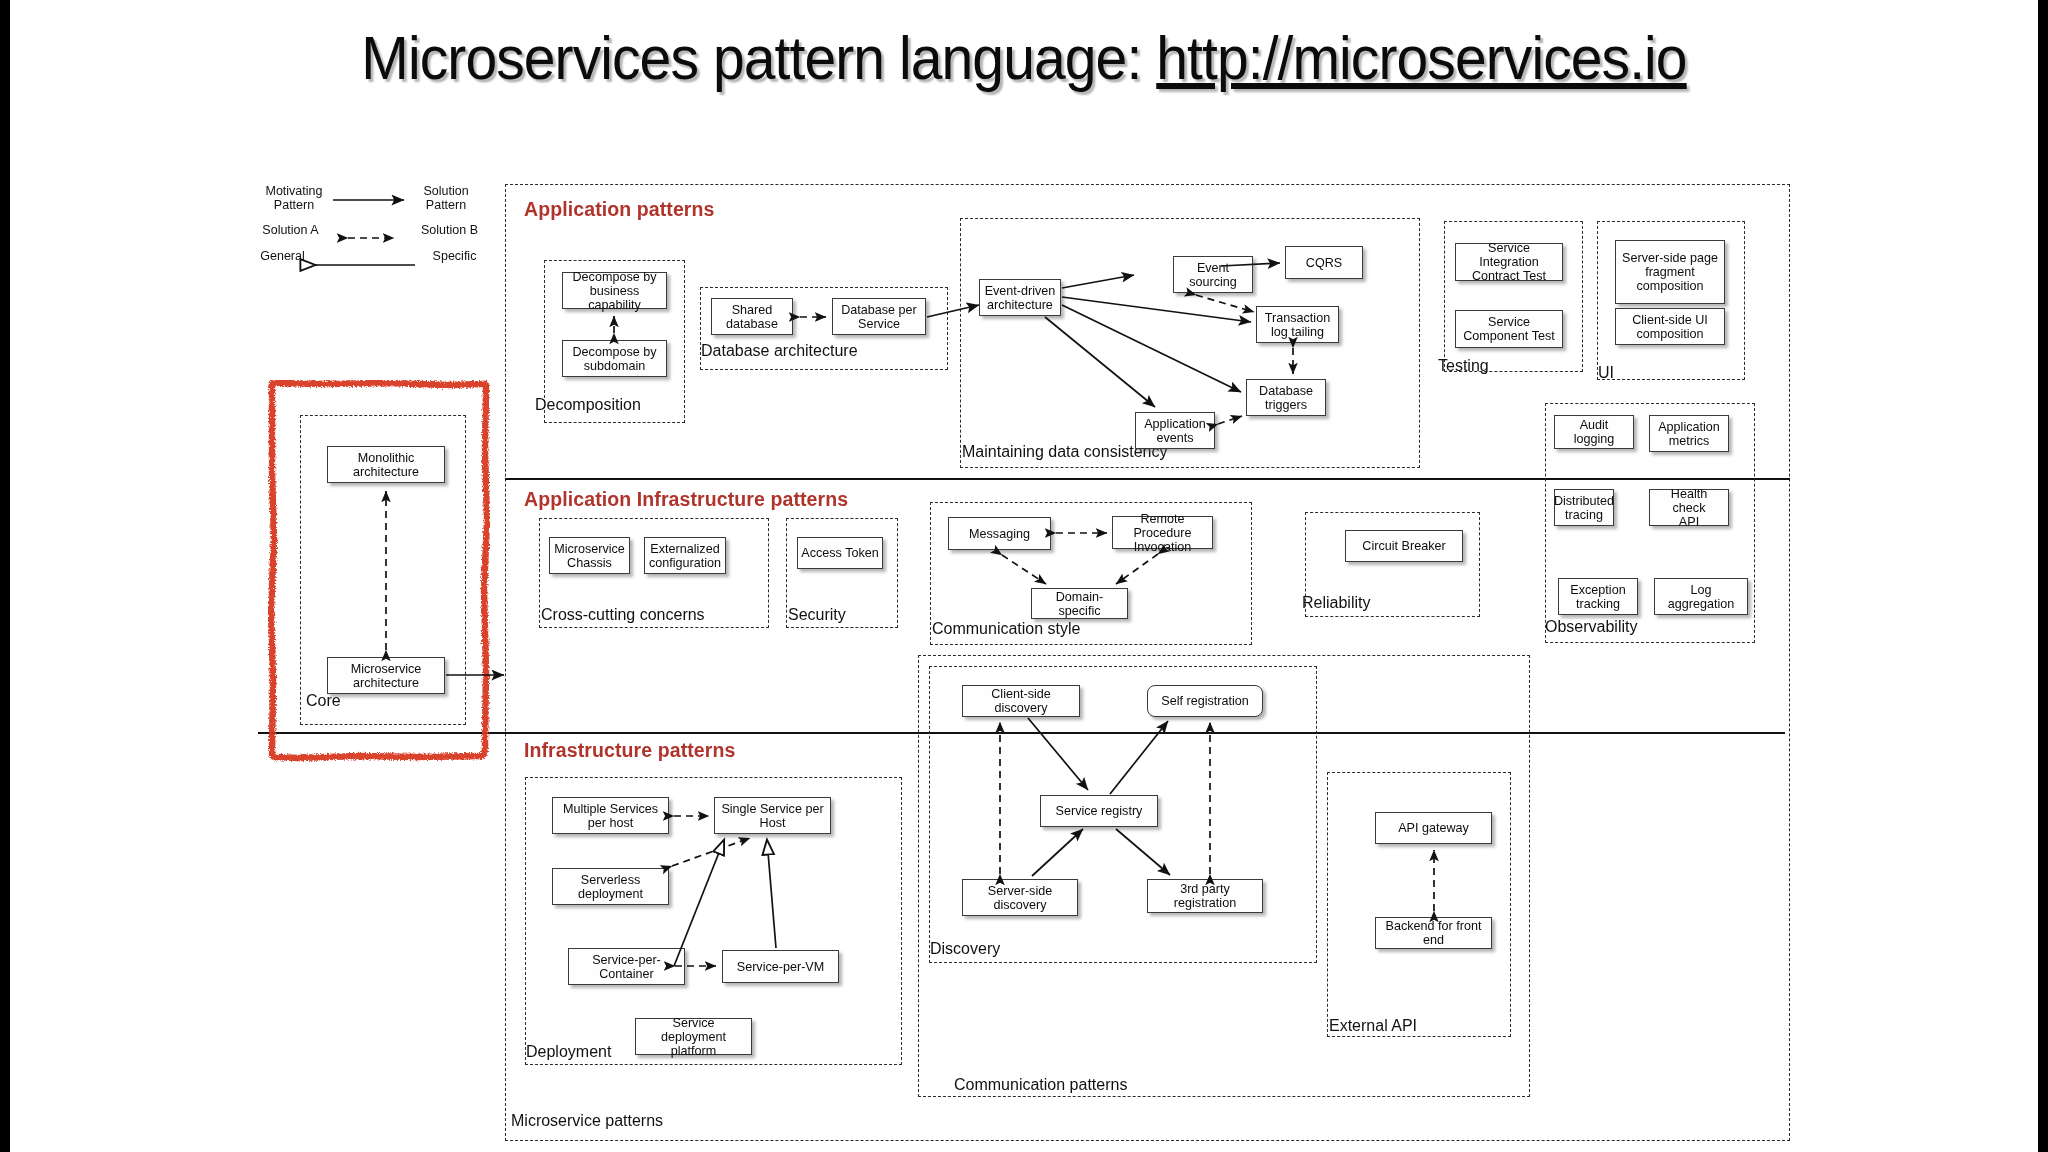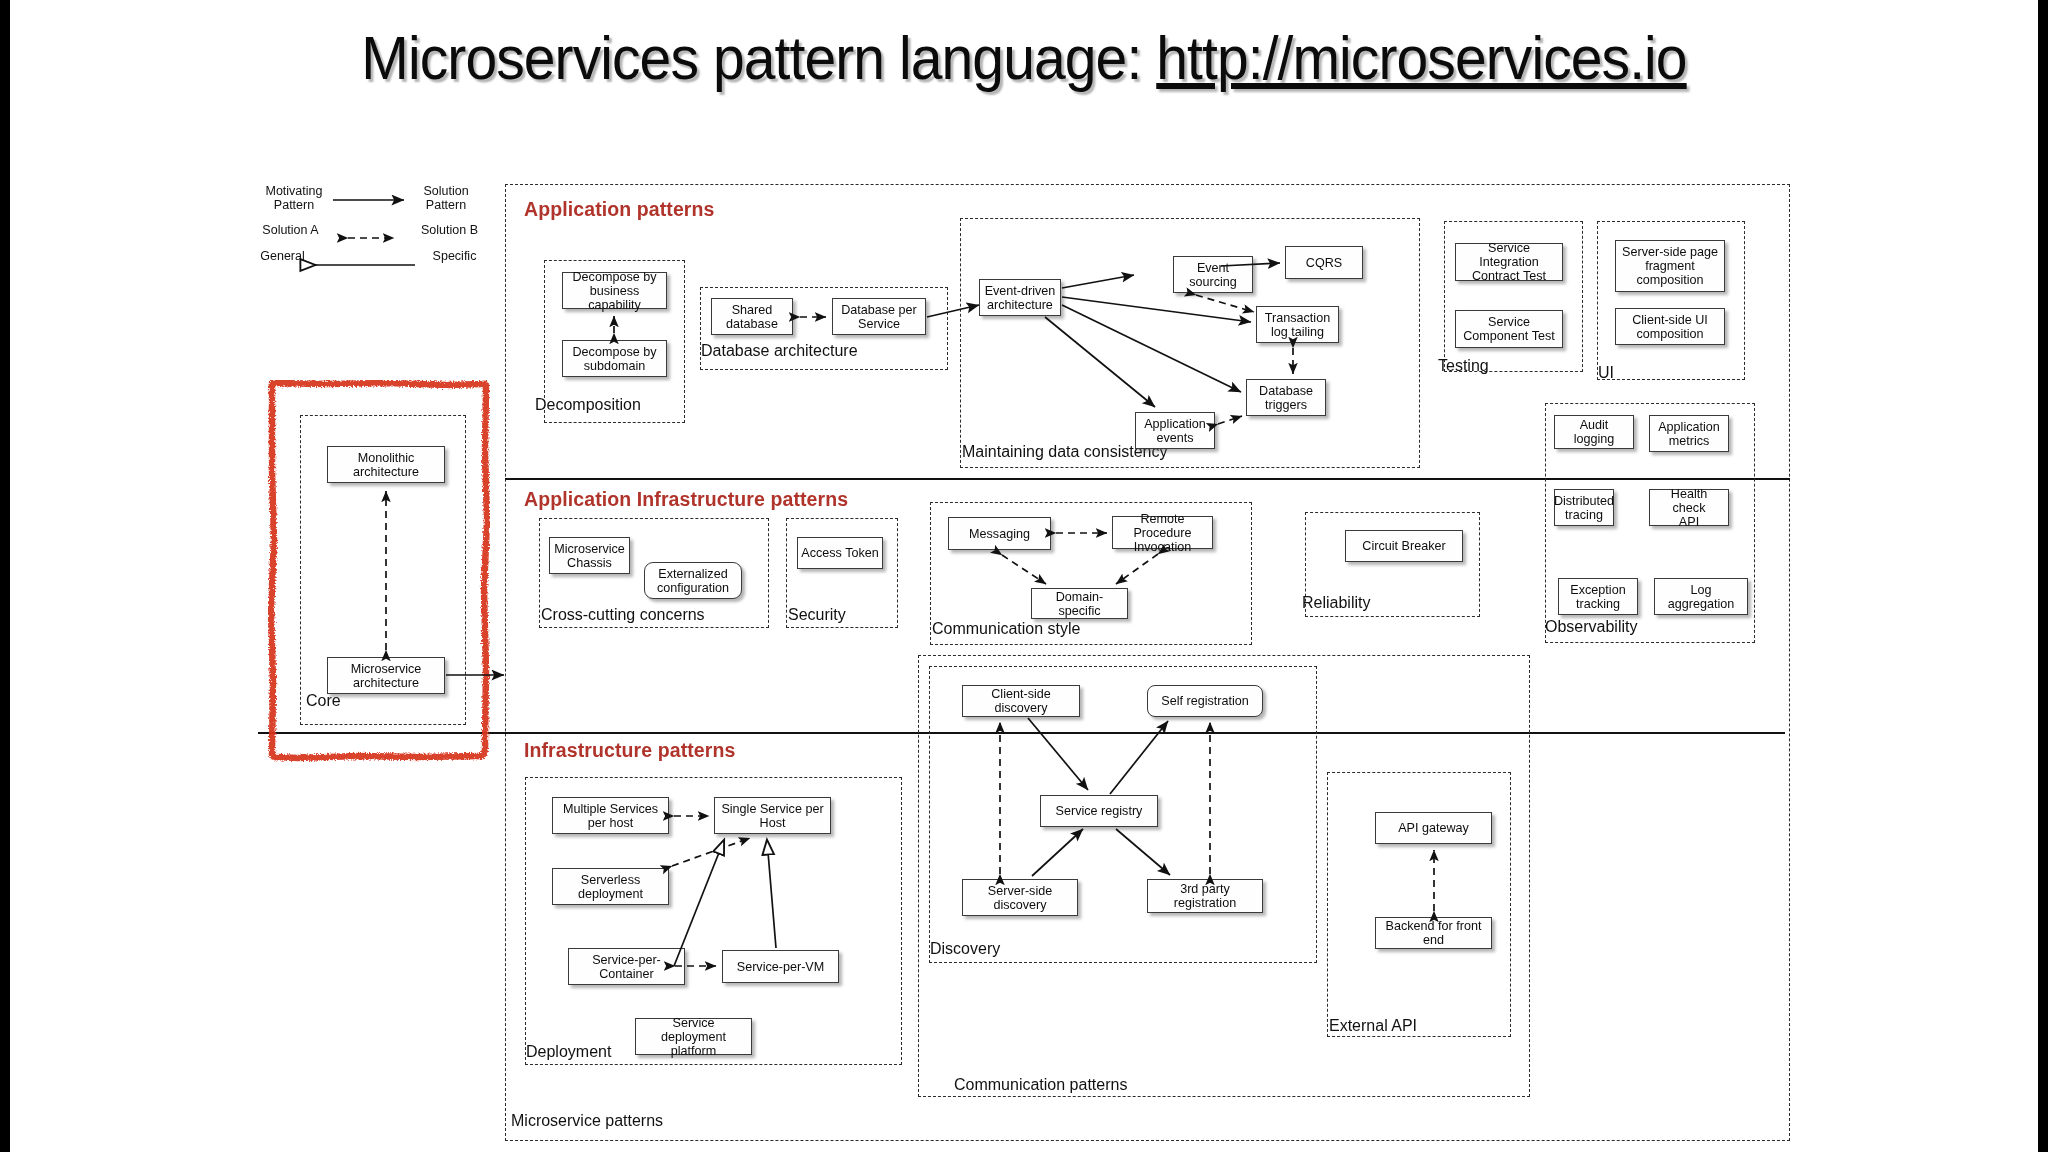--- a/index.html
+++ b/index.html
@@ -165,21 +165,21 @@
 Contract Test</span>
   </div>
   <div class="pbox" style="left:1455px;top:310px;width:108px;height:38px;">
     <span style="white-space:pre-line">Service
 Component Test</span>
   </div>
 
   <div class="grp" style="left:1597px;top:221px;width:148px;height:159px;"></div>
   <div class="grp-label" style="left:1598px;top:364px;">UI</div>
 
-  <div class="pbox" style="left:1615px;top:240px;width:110px;height:52px;">
+  <div class="pbox" style="left:1615px;top:240px;width:110px;height:64px;">
     <span style="white-space:pre-line">Server-side page
 fragment
 composition</span>
   </div>
   <div class="pbox" style="left:1615px;top:308px;width:110px;height:37px;">
     <span style="white-space:pre-line">Client-side  UI
 composition</span>
   </div>
 
   <div class="grp" style="left:1545px;top:403px;width:210px;height:240px;"></div>
@@ -209,21 +209,21 @@
 aggregation</span>
   </div>
 
   <div class="grp" style="left:539px;top:518px;width:230px;height:110px;"></div>
   <div class="grp-label" style="left:541px;top:606px;">Cross-cutting concerns</div>
 
   <div class="pbox" style="left:549px;top:537px;width:81px;height:37px;">
     <span style="white-space:pre-line">Microservice
 Chassis</span>
   </div>
-  <div class="pbox" style="left:644px;top:562px;width:98px;height:37px;border-radius:9px;">
+  <div class="pbox" style="left:644px;top:537px;width:82px;height:37px;">
     <span style="white-space:pre-line">Externalized
 configuration</span>
   </div>
 
   <div class="grp" style="left:786px;top:518px;width:112px;height:110px;"></div>
   <div class="grp-label" style="left:788px;top:606px;">Security</div>
 
   <div class="pbox" style="left:797px;top:537px;width:86px;height:32px;">
     <span style="white-space:pre-line">Access Token</span>
   </div>

